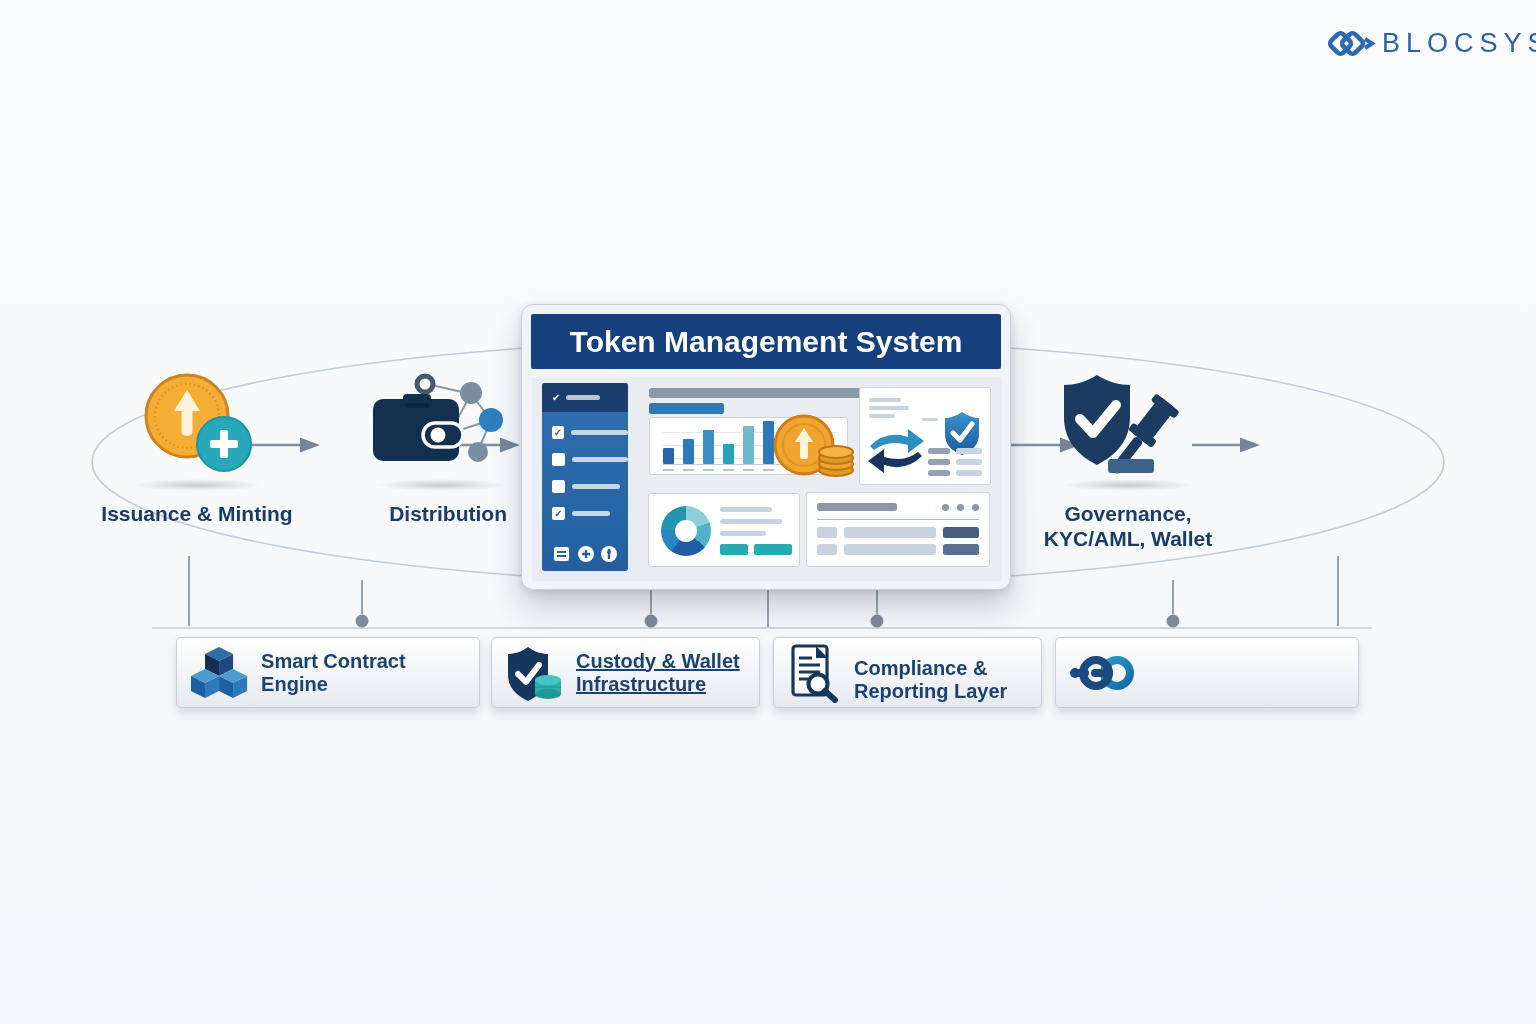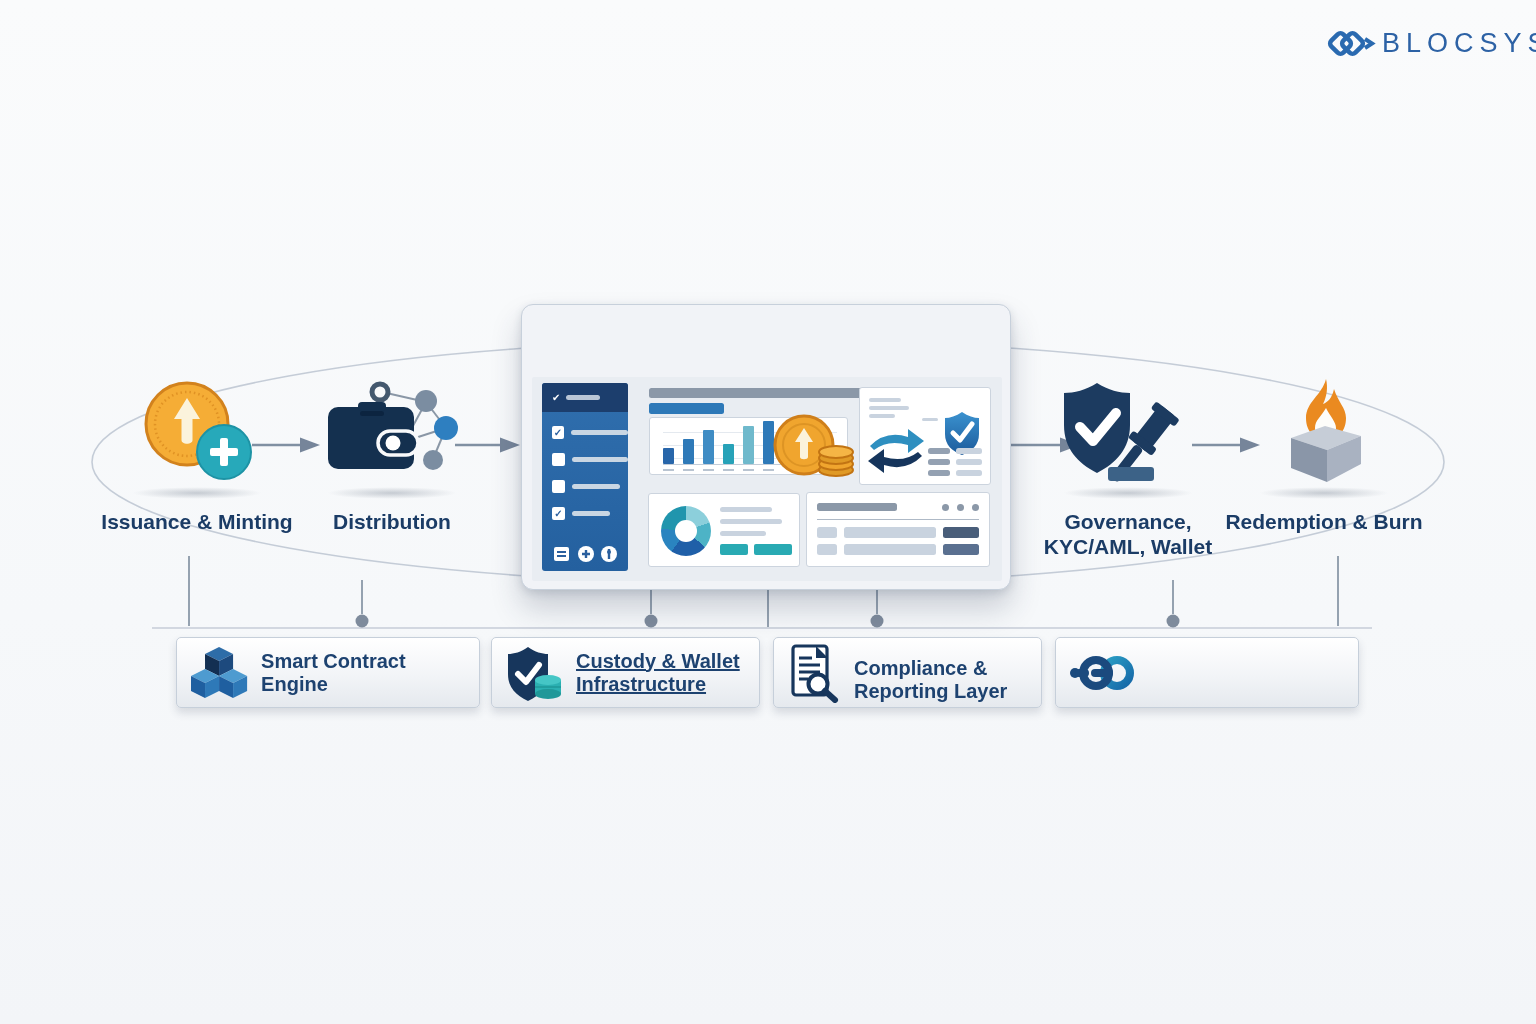--- a/index.html
+++ b/index.html
@@ -4,21 +4,21 @@
 <style>
   html,body{margin:0;padding:0;background:#e9ebee;}
   .stage{position:relative;width:1536px;height:1024px;background:linear-gradient(180deg,#fafbfc 0%,#f6f8fa 60%,#f3f5f8 100%);
          overflow:hidden;font-family:"Liberation Sans",sans-serif;}
   
   .wires{position:absolute;left:0;top:0;z-index:1;}
   
   .logo{position:absolute;left:1322px;top:16px;display:flex;align-items:center;gap:6px;z-index:4;}
   .logo-text{font-size:27px;color:#2d62a5;letter-spacing:6px;font-weight:400;}
   
-  .node{position:absolute;top:373px;width:230px;display:flex;flex-direction:column;align-items:center;z-index:2;}
+  .node{position:absolute;top:365px;width:230px;display:flex;flex-direction:column;align-items:center;z-index:2;}
   .node-icon{height:112px;display:flex;align-items:flex-end;justify-content:center;}
   .node-shadow{width:130px;height:12px;border-radius:50%;
       background:radial-gradient(ellipse at center,rgba(70,85,105,.28) 0%,rgba(70,85,105,0) 70%);margin-top:2px;}
   .node-label{margin-top:10px;font-size:21px;font-weight:bold;color:#1b3c66;text-align:center;line-height:1.2;}
   
   .panel{position:absolute;left:521px;top:304px;width:490px;height:286px;box-sizing:border-box;
       background:#f1f3f7;border:1px solid #c7d0db;border-radius:12px;padding:9px;z-index:3;
       box-shadow:0 18px 30px rgba(40,55,80,.22),0 3px 8px rgba(40,55,80,.14);}
   .panel-header{height:55px;background:#153f7d;border-radius:2px;display:flex;align-items:center;justify-content:center;}
   .panel-title{color:#ffffff;font-size:30px;font-weight:bold;}
@@ -120,21 +120,21 @@
         <path d="M47 19 L60 40 H52.5 V61 C52.5 66 41.5 66 41.5 61 V40 H34 Z" fill="#fbf3dc"></path>
         <circle cx="84" cy="73" r="27" fill="#27a9ba" stroke="#1d93a5" stroke-width="2"></circle>
         <rect x="70" y="69" width="28" height="8" rx="2" fill="#ffffff"></rect>
         <rect x="80" y="59" width="8" height="28" rx="2" fill="#ffffff"></rect>
       </svg>
     </div>
     <div class="node-shadow"></div>
     <div class="node-label">Issuance &amp; Minting</div>
   </div>
 
-  <div class="node" style="left:277px;">
+  <div class="node" style="left:277px;align-items:flex-end;">
     <div class="node-icon">
       <svg width="140" height="104" viewBox="0 0 140 104">
         <g stroke="#8a97a6" stroke-width="2">
           <line x1="60" y1="11" x2="104" y2="21"></line>
             <line x1="104" y1="21" x2="124" y2="47"></line>
           <line x1="124" y1="47" x2="111" y2="78"></line>
             <line x1="104" y1="21" x2="86" y2="54"></line>
           <line x1="124" y1="47" x2="90" y2="58"></line>
         </g>
         <circle cx="58" cy="11" r="8" fill="#f8f9fb" stroke="#44586e" stroke-width="5"></circle>
@@ -164,36 +164,25 @@
           <rect x="85" y="63" width="30" height="9" rx="3"></rect>
           <rect x="95" y="72" width="10" height="42" rx="4"></rect>
         </g>
         <rect x="56" y="88" width="46" height="14" rx="3" fill="#3c6287"></rect>
       </svg>
     </div>
     <div class="node-shadow"></div>
     <div class="node-label">Governance, KYC/AML, Wallet</div>
   </div>
 
-  <div class="node" style="left:1209px;">
-    <div class="node-icon">
-      <svg width="122" height="110" viewBox="0 0 122 110">
-        <path d="M63 4 C59 20 43 27 43 43 C43 57 52 65 63 65 C74 65 83 57 83 43 C83 33 75 27 71 14 C69 23 65 27 60 29 C64 21 65 12 63 4 Z" fill="#ea8a20"></path>
-        <path d="M63 33 C58 42 52 45 52 53 C52 60 56 64 63 64 C69 64 73 60 73 53 C73 47 67 41 63 33 Z" fill="#fdfdfa"></path>
-        <polygon points="28,63 62,51 98,61 64,75" fill="#c6cdd7"></polygon>
-        <polygon points="38,63 62,55 88,62 63,71" fill="#71markdown" fill-opacity="0"></polygon>
-        <polygon points="28,63 64,75 64,107 28,93" fill="#8a96a8"></polygon>
-        <polygon points="64,75 98,61 98,89 64,107" fill="#a9b2c1"></polygon>
-      </svg>
-    </div>
-    <div class="node-shadow"></div>
-    <div class="node-label">Redemption &amp; Burn</div>
-  </div>
 
   <div class="panel">
+    <div class="panel-header">
+      <span class="panel-title">Token Management System</span>
+    </div>
     <div class="dash">
 
       <div class="side">
         <div class="side-head">
           <span style="color:#fff;font-size:10px;">✔</span>
           <div class="ph" style="width:34px;height:5px;background:#b9c6d6;"></div>
         </div>
         <div class="side-item">
           <div class="cbx">✓</div>
           <div class="ph" style="width:64px;height:5px;background:#c9d6e3;"></div>

